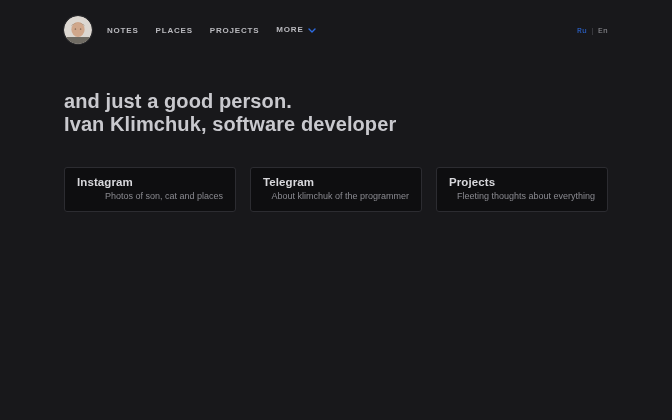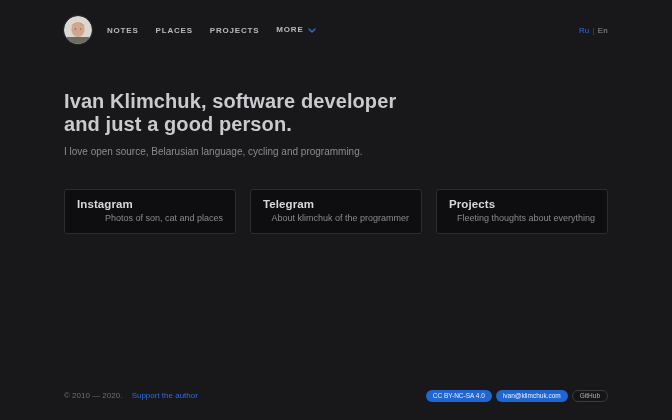--- a/index.html
+++ b/index.html
@@ -25,21 +25,21 @@
     box-shadow: 0 0 0 1px rgba(255,255,255,0.08);
   }
   .nav { display: flex; align-items: center; gap: 17px; margin-left: 15px; }
   .nav a {
     font-size: 8px; font-weight: 700; letter-spacing: 0.8px;
     text-transform: uppercase; color: #b9b9be;
     text-decoration: none; cursor: pointer;
   }
   .nav a.more { display: inline-flex; align-items: flex-start; gap: 4px; }
   .chevron { display: inline-block; margin-top: 1px; }
-  .lang { margin-left: auto; font-size: 8px; letter-spacing: 0.2px; }
+  .lang { margin-left: auto; font-size: 8px; letter-spacing: 0.2px; font-family: Liberation Mono, monospace; }
   .lang a { text-decoration: none; cursor: pointer; }
   .lang .ru { color: #2d6be0; }
   .lang .sep { color: #4a4a51; margin: 0 3px; }
   .lang .en { color: #94949a; }
 
   
   .hero h1 {
     margin: 46px 0 0 0;
     font-size: 20px; line-height: 23px; font-weight: 700;
     color: #c9c9ce; letter-spacing: 0.1px;
@@ -115,46 +115,34 @@
       </a>
     </nav>
 
     <div class="lang">
       <a class="ru">Ru</a><span class="sep">|</span><a class="en">En</a>
     </div>
   </header>
 
   <main class="hero">
     <h1>
+      <span>and just a good person.</span>
       <span>Ivan Klimchuk, software developer</span>
-      <span>and just a good person.</span>
     </h1>
-    <p>I love open source, Belarusian language, cycling and programming.</p>
 
     <div class="cards">
       <a class="card">
         <div class="card-title">Instagram</div>
         <div class="card-desc">Photos of son, cat and places</div>
       </a>
       <a class="card">
         <div class="card-title">Telegram</div>
         <div class="card-desc">About klimchuk of the programmer</div>
       </a>
       <a class="card">
         <div class="card-title">Projects</div>
         <div class="card-desc">Fleeting thoughts about everything</div>
       </a>
     </div>
   </main>
 
-  <footer>
-    <div class="foot-left">
-      <span>© 2010 — 2020.</span>
-      <a>Support the author</a>
-    </div>
-    <div class="foot-right">
-      <a class="badge blue">CC BY-NC-SA 4.0</a>
-      <a class="badge blue">ivan@klimchuk.com</a>
-      <a class="badge dark">GitHub</a>
-    </div>
-  </footer>
 
 </div>
 
 </body></html>

